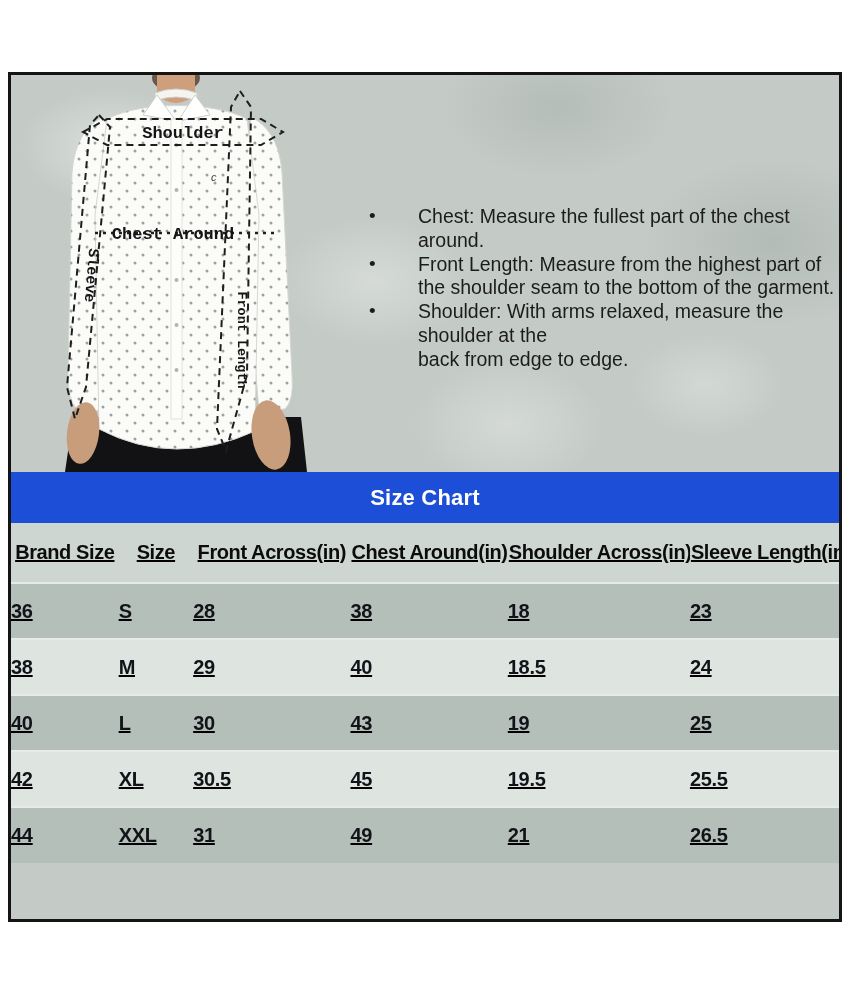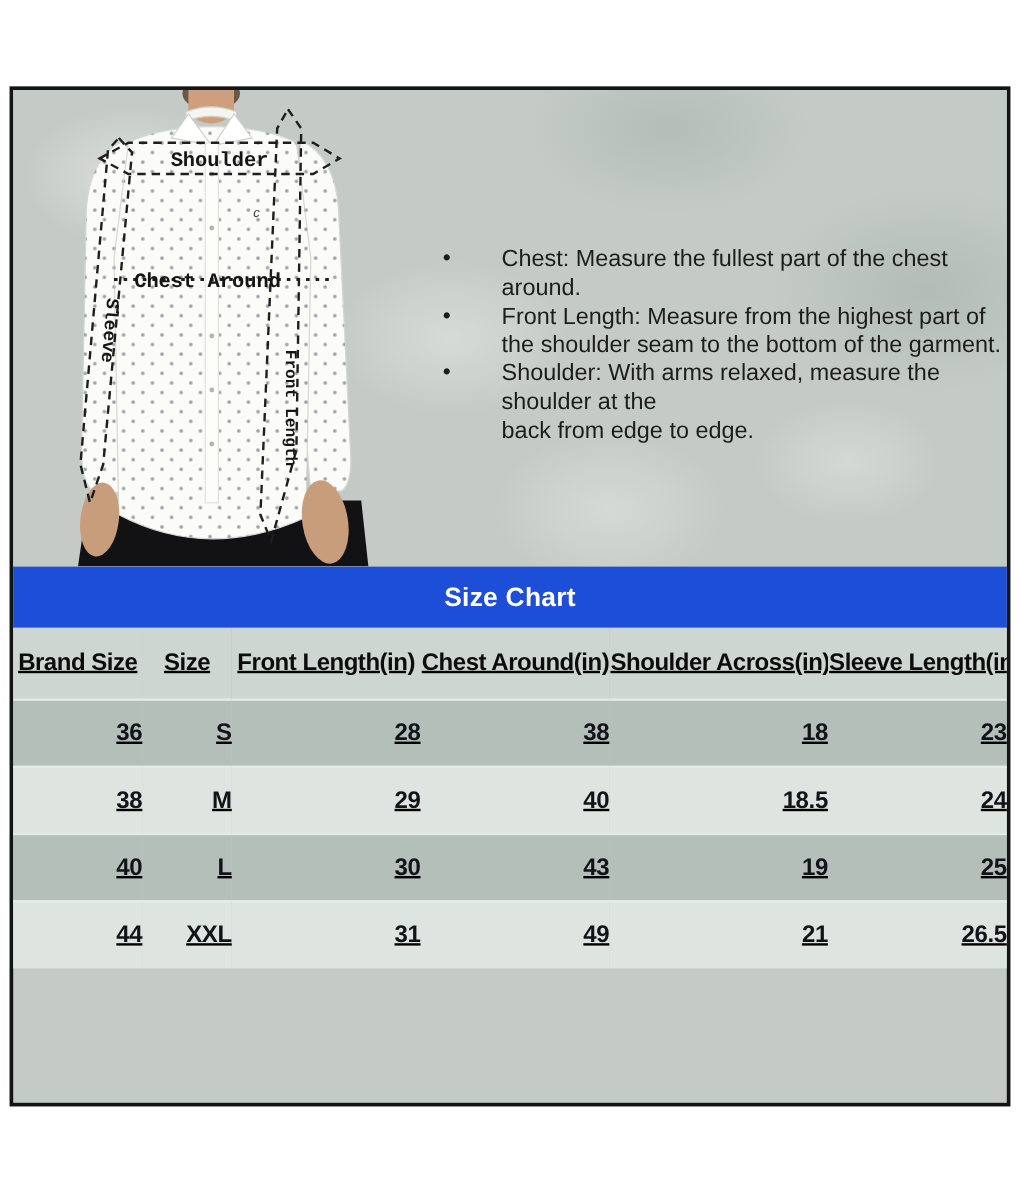--- a/index.html
+++ b/index.html
@@ -56,21 +56,21 @@
   table.size-table { width:100%; border-collapse:collapse; table-layout:fixed;text-decoration:underline; }
   table.size-table thead tr { height:60px; background:#ced6d2; }
   table.size-table th {
     font-size:20px; font-weight:bold; color:#0c0c0c; text-align:center;
     letter-spacing:-.4px; padding:0 1px; white-space:nowrap; overflow:hidden;
   }
   table.size-table tbody tr { height:56px; border-top:2px solid #e6ebe8; }
   table.size-table tbody tr:nth-child(odd)  { background:#b5bfba; }
   table.size-table tbody tr:nth-child(even) { background:#dee5e0; }
   table.size-table td {
-    font-size:20px; font-weight:bold; color:#111318; text-align:right;
+    font-size:20px; font-weight:bold; color:#111318; text-align:left;
     letter-spacing:-.3px; vertical-align:middle;
   }
   col.c1{width:13%} col.c2{width:9%} col.c3{width:19%} col.c4{width:19%} col.c5{width:22%} col.c6{width:18%}
 </style>
 </head>
 <body>
 
 <div class="canvas">
   <div class="frame">
 
@@ -157,21 +157,21 @@
           <col class="c2">
           <col class="c3">
           <col class="c4">
           <col class="c5">
           <col class="c6">
       </colgroup>
       <thead>
           <tr>
             <th>Brand Size</th>
             <th>Size</th>
-            <th>Front Length(in)</th>
+            <th>Front Across(in)</th>
             <th>Chest Around(in)</th>
             <th>Shoulder Across(in)</th>
             <th>Sleeve Length(in)</th>
           </tr>
         </thead>
       <tbody>
           <tr>
             <td>36</td>
             <td>S</td>
             <td>28</td>
@@ -189,20 +189,28 @@
           </tr>
           <tr>
             <td>40</td>
             <td>L</td>
             <td>30</td>
             <td>43</td>
             <td>19</td>
             <td>25</td>
           </tr>
           <tr>
+            <td>42</td>
+            <td>XL</td>
+            <td>30.5</td>
+            <td>45</td>
+            <td>19.5</td>
+            <td>25.5</td>
+          </tr>
+          <tr>
             <td>44</td>
             <td>XXL</td>
             <td>31</td>
             <td>49</td>
             <td>21</td>
             <td>26.5</td>
           </tr>
         </tbody>
     </table>
 

